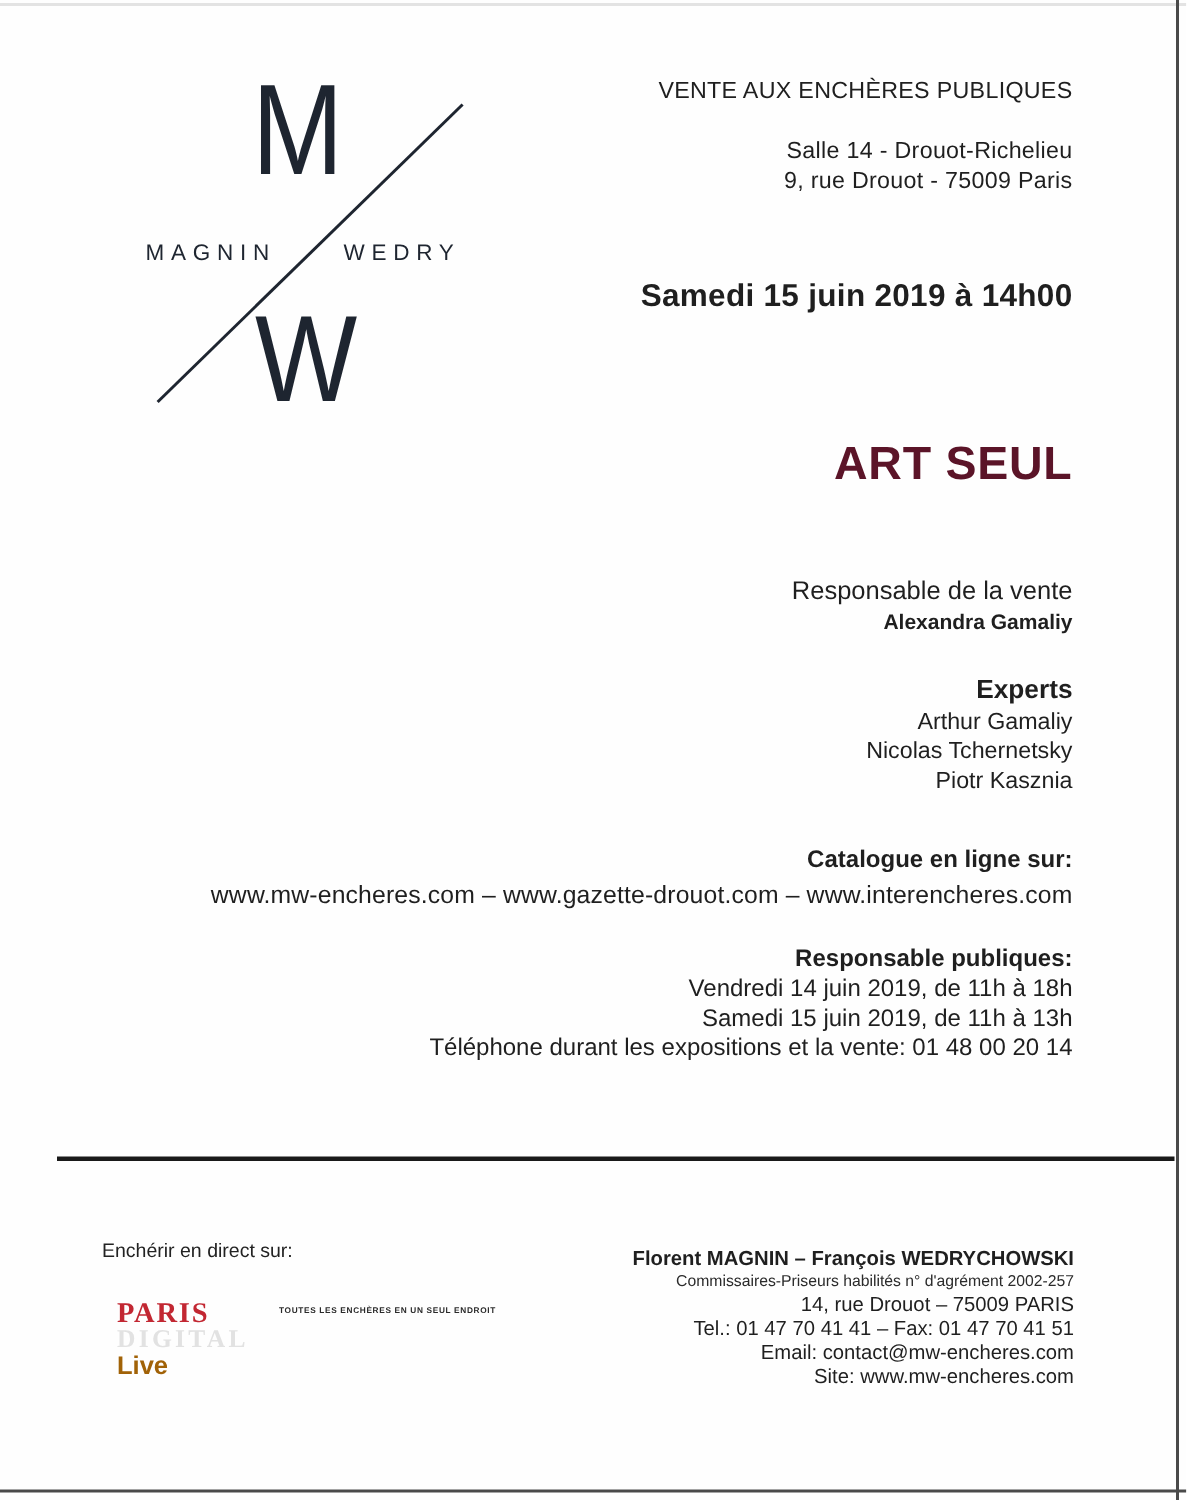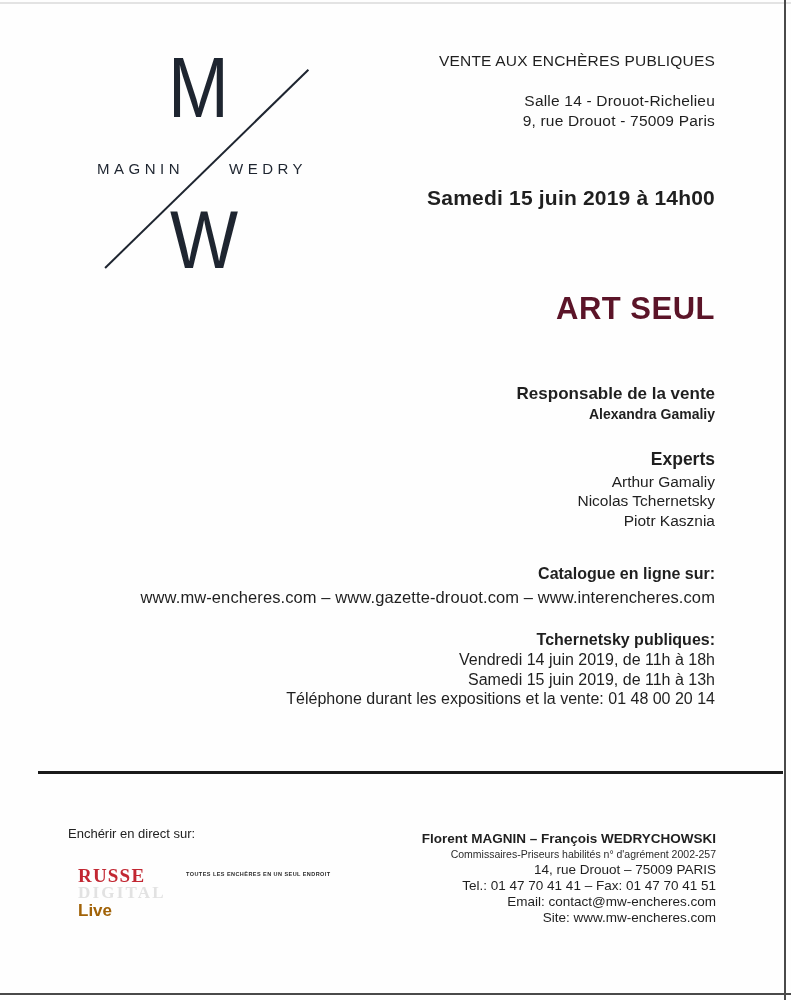--- a/index.html
+++ b/index.html
@@ -25,21 +25,21 @@
   .logo-name.left{left:97px;}
   .logo-name.right{left:229px;}
 
   
   .r{position:absolute;right:76px;text-align:right;white-space:nowrap;}
   .venue-line1{top:52px;font-size:15.5px;letter-spacing:.2px;}
   .venue-lines{top:91px;font-size:15.5px;line-height:20px;letter-spacing:.2px;}
   .sale-date{top:186px;font-size:21px;font-weight:bold;letter-spacing:.2px;}
   .sale-title{top:291px;font-size:31px;font-weight:bold;color:#5b1428;letter-spacing:.5px;}
   .responsable{top:383px;}
-  .responsable .head{font-size:17px;font-weight:bold;line-height:22px;}
+  .responsable .head{font-size:17px;font-weight:normal;line-height:22px;}
   .responsable .name{font-size:14px;font-weight:bold;line-height:19px;}
   .experts{top:447px;}
   .experts .head{font-size:17.5px;font-weight:bold;line-height:25px;}
   .experts .name{font-size:15.5px;font-weight:normal;line-height:19.3px;}
   .catalogue-head{top:565px;font-size:16px;font-weight:bold;}
   .catalogue-urls{top:588px;font-size:16.5px;letter-spacing:.1px;}
   .expositions{top:629px;}
   .expositions .head{font-size:16px;font-weight:bold;line-height:21px;}
   .expositions .line{font-size:16px;line-height:19.5px;}
 
@@ -97,32 +97,32 @@
     <div class="head">Experts</div>
     <div class="name">Arthur Gamaliy</div>
     <div class="name">Nicolas Tchernetsky</div>
     <div class="name">Piotr Kasznia</div>
   </div>
 
   <div class="r catalogue-head">Catalogue en ligne sur:</div>
   <div class="r catalogue-urls">www.mw-encheres.com – www.gazette-drouot.com – www.interencheres.com</div>
 
   <div class="r expositions">
-    <div class="head">Tchernetsky publiques:</div>
+    <div class="head">Responsable publiques:</div>
     <div class="line">Vendredi 14 juin 2019, de 11h à 18h</div>
     <div class="line">Samedi 15 juin 2019, de 11h à 13h</div>
     <div class="line">Téléphone durant les expositions et la vente: 01 48 00 20 14</div>
   </div>
 
   <div class="divider"></div>
 
   <div class="bid-label">Enchérir en direct sur:</div>
 
   <div class="drouot">
-    <div class="l1">RUSSE</div>
+    <div class="l1">PARIS</div>
     <div class="l2">DIGITAL</div>
     <div class="l3">Live</div>
   </div>
 
   <div class="barnebys">
     <div class="tagline">TOUTES LES ENCHÈRES EN UN SEUL ENDROIT</div>
   </div>
 
   <div class="contact">
     <div class="names">Florent MAGNIN – François WEDRYCHOWSKI</div>

